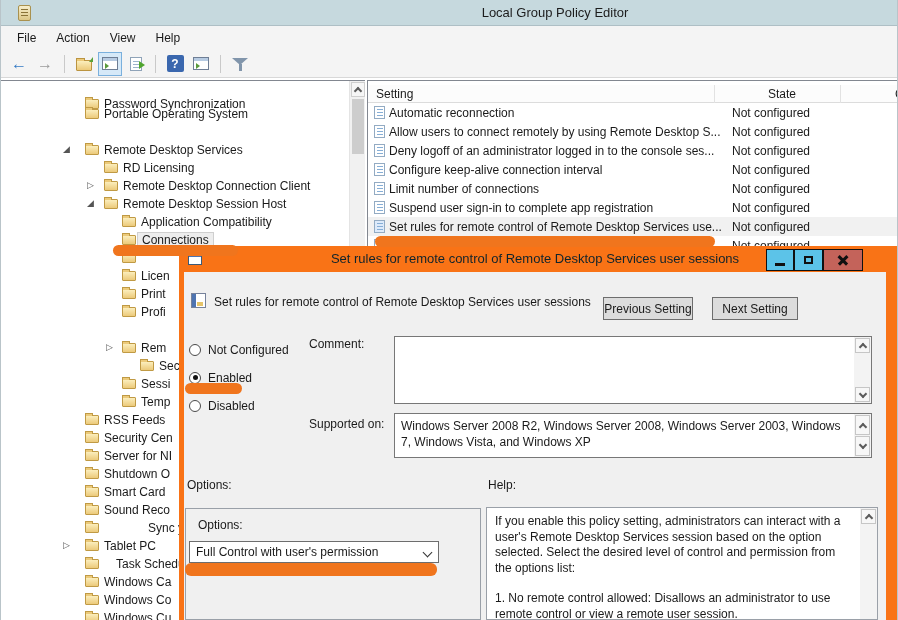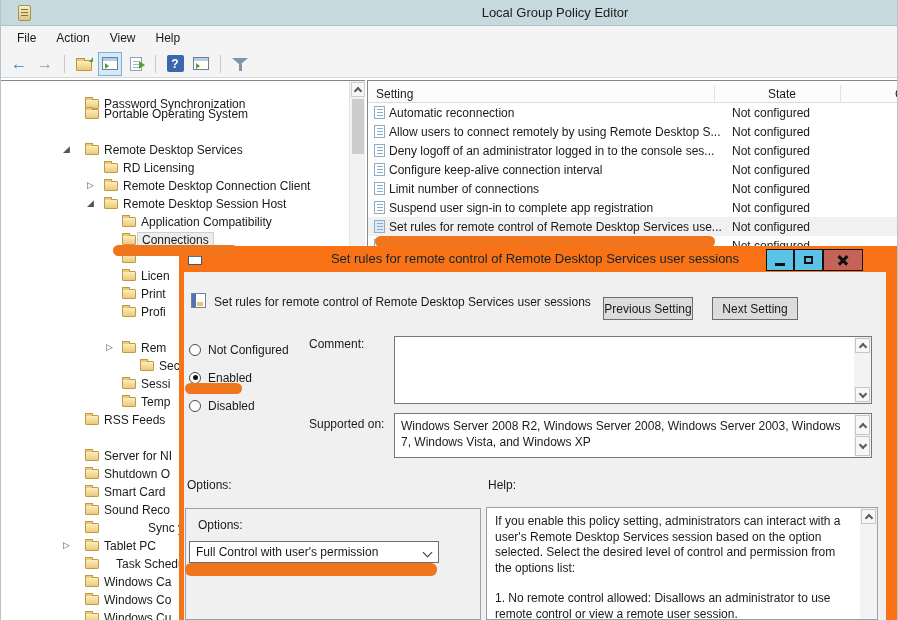--- a/index.html
+++ b/index.html
@@ -251,20 +251,24 @@
         <span class="tlabel" style="left: 140px;">Sessi</span>
       </div>
       <div class="trow" style="top: 312px;">
         <span class="folder" style="left: 121px;"></span>
         <span class="tlabel" style="left: 140px;">Temp</span>
       </div>
       <div class="trow" style="top: 330px;">
         <span class="folder" style="left: 84px;"></span>
         <span class="tlabel" style="left: 103px;">RSS Feeds</span>
       </div>
+      <div class="trow" style="top: 348px;">
+        <span class="folder" style="left: 84px;"></span>
+        <span class="tlabel" style="left: 103px;">Security Cen</span>
+      </div>
       <div class="trow" style="top: 366px; text-decoration: underline;">
         <span class="folder" style="left: 84px;"></span>
         <span class="tlabel" style="left: 103px;">Server for NI</span>
       </div>
       <div class="trow" style="top: 384px;">
         <span class="folder" style="left: 84px;"></span>
         <span class="tlabel" style="left: 103px;">Shutdown O</span>
       </div>
       <div class="trow" style="top: 402px;">
         <span class="folder" style="left: 84px;"></span>

